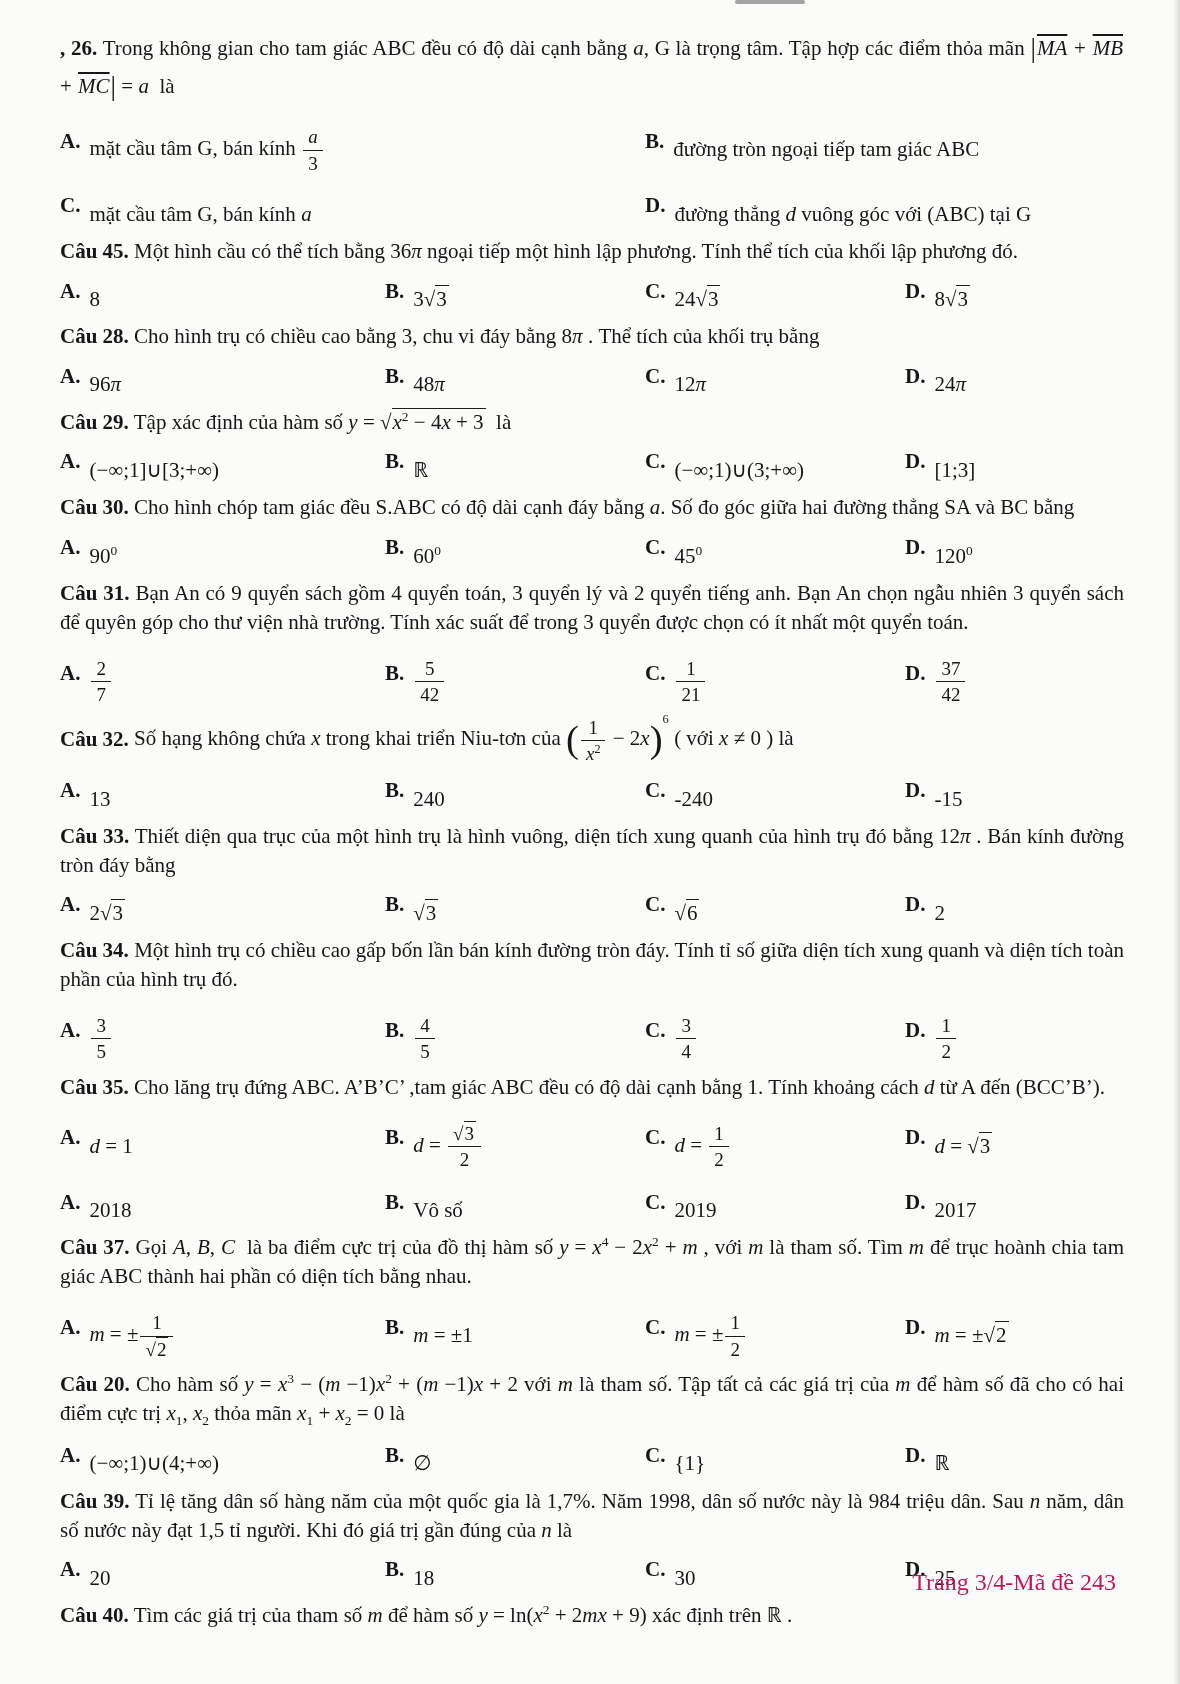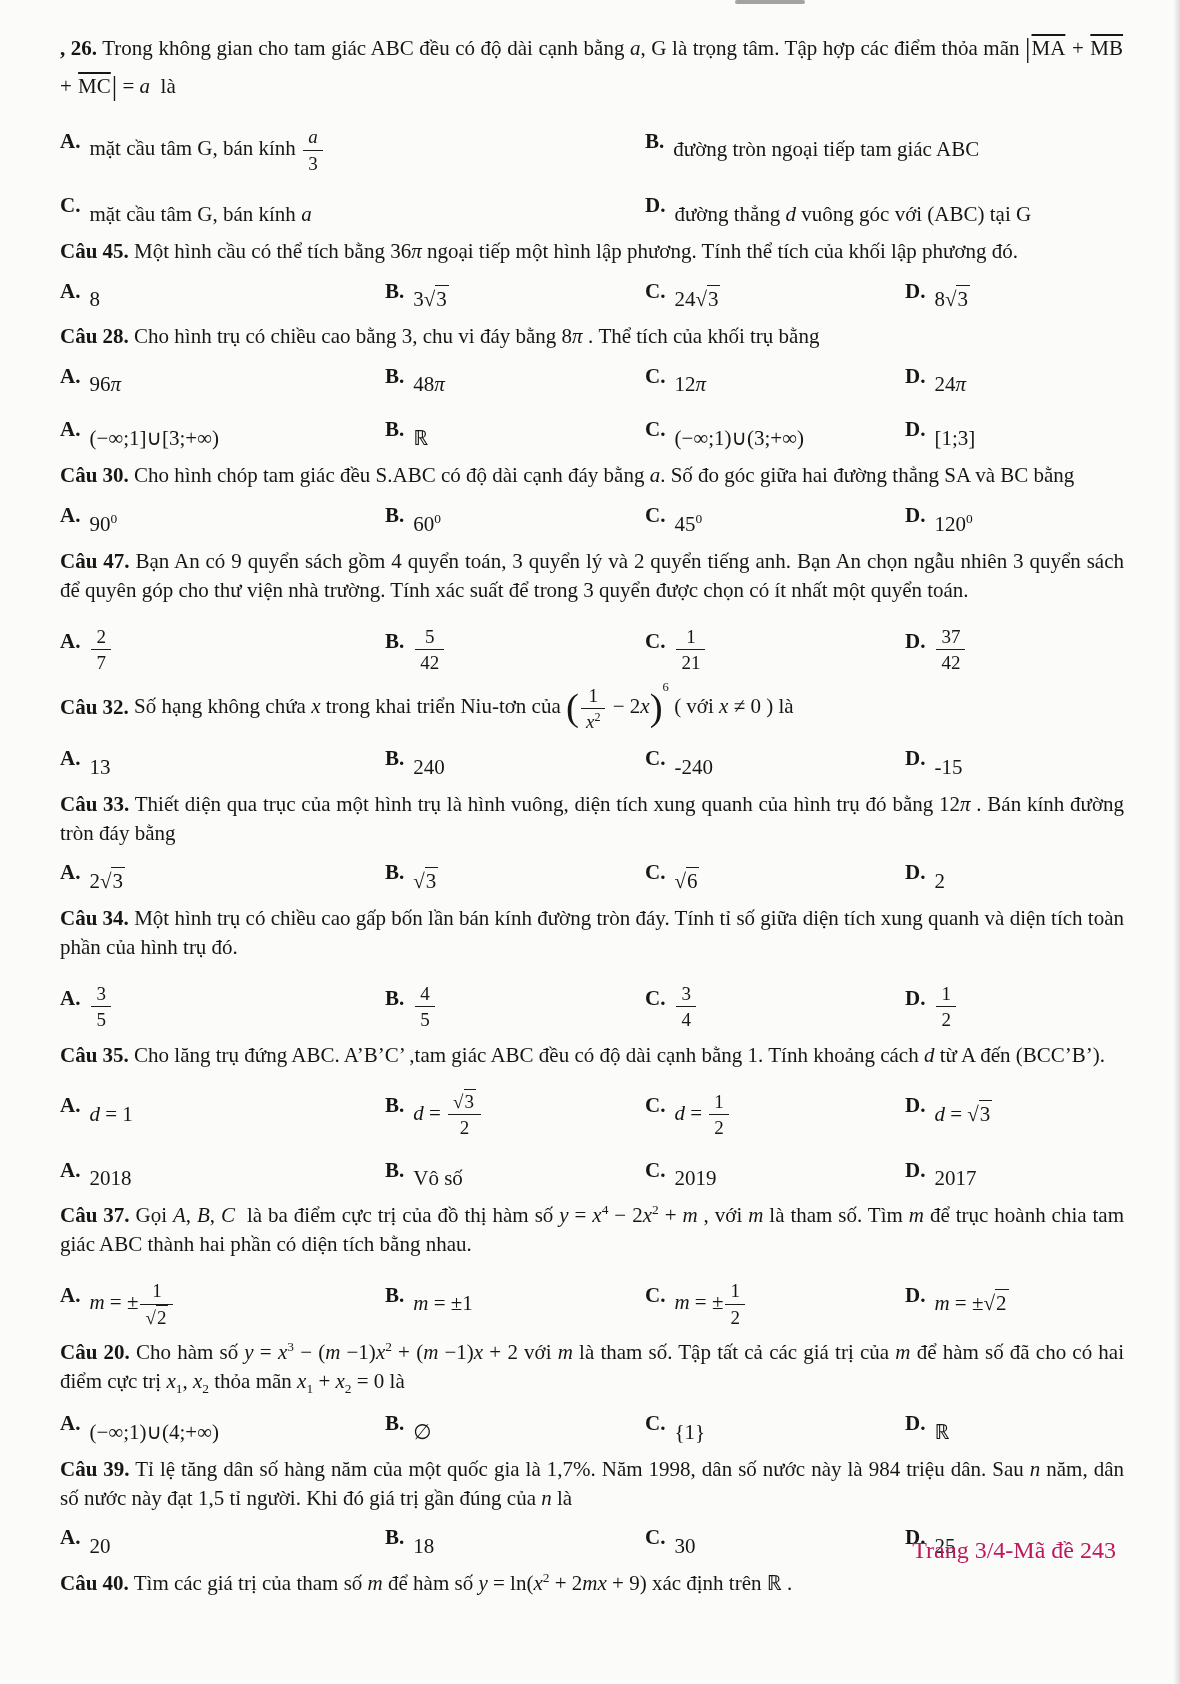--- a/index.html
+++ b/index.html
@@ -23,21 +23,21 @@
   .opt{display:flex;align-items:center;padding-right:6px;line-height:1.3;}
   .okey{font-weight:700;margin-right:9px;white-space:nowrap;}
   .oval{white-space:nowrap;margin-top:17px;}
   sup{font-size:64%;}
   sub{font-size:64%;}
   .fr{display:inline-flex;flex-direction:column;vertical-align:middle;text-align:center;line-height:1.12;font-size:19px;margin:1px 2px;}
   .fr .n{border-bottom:1.4px solid #1c1c1c;padding:0 5px 2px 5px;}
   .fr .d{padding:2px 5px 0 5px;}
   .sq{white-space:nowrap;}
   .rad{border-top:1.4px solid #1c1c1c;padding:1px 2px 0 1px;}
-  .vec{text-decoration:overline;padding:0 1px;}
+  .vec{font-style:italic;text-decoration:overline;padding:0 1px;}
   .tb{font-size:130%;vertical-align:-2px;}
   .bp{font-size:185%;vertical-align:-7px;font-weight:400;line-height:1;}
   .bexp{font-size:60%;position:relative;top:-14px;}
   .footer{position:absolute;right:64px;bottom:34px;font-size:24px;color:#be185d;}
 </style>
 </head>
 <body>
 
 <div class="page">
   <div class="scan-mark"></div>
@@ -102,20 +102,21 @@
             <b class="okey">C.</b>
             <span class="oval">12<i>π</i></span>
           </span>
           <span class="opt">
             <b class="okey">D.</b>
             <span class="oval">24<i>π</i></span>
           </span>
         </div>
   </section>
       <section class="question">
+    <p class="stem"><b class="qnum">Câu 29.</b> <span class="qtext">Tập xác định của hàm số <i>y</i> = <span class="sq">√<span class="rad"><i>x</i><sup>2</sup> − 4<i>x</i> + 3</span></span> &nbsp;là</span></p>
     <div class="options four-col">
           <span class="opt">
             <b class="okey">A.</b>
             <span class="oval">(−∞;1]∪[3;+∞)</span>
           </span>
           <span class="opt">
             <b class="okey">B.</b>
             <span class="oval">ℝ</span>
           </span>
           <span class="opt">
@@ -143,21 +144,21 @@
             <b class="okey">C.</b>
             <span class="oval">45<sup>0</sup></span>
           </span>
           <span class="opt">
             <b class="okey">D.</b>
             <span class="oval">120<sup>0</sup></span>
           </span>
         </div>
   </section>
       <section class="question">
-    <p class="stem"><b class="qnum">Câu 47.</b> <span class="qtext">Bạn An có 9 quyển sách gồm 4 quyển toán, 3 quyển lý và 2 quyển tiếng anh. Bạn An chọn ngẫu nhiên 3 quyển sách để quyên góp cho thư viện nhà trường. Tính xác suất để trong 3 quyển được chọn có ít nhất một quyển toán.</span></p>
+    <p class="stem"><b class="qnum">Câu 31.</b> <span class="qtext">Bạn An có 9 quyển sách gồm 4 quyển toán, 3 quyển lý và 2 quyển tiếng anh. Bạn An chọn ngẫu nhiên 3 quyển sách để quyên góp cho thư viện nhà trường. Tính xác suất để trong 3 quyển được chọn có ít nhất một quyển toán.</span></p>
     <div class="options four-col">
           <span class="opt">
             <b class="okey">A.</b>
             <span class="oval"><span class="fr">
                 <span class="n">2</span>
                 <span class="d">7</span>
               </span></span>
           </span>
           <span class="opt">
             <b class="okey">B.</b>

